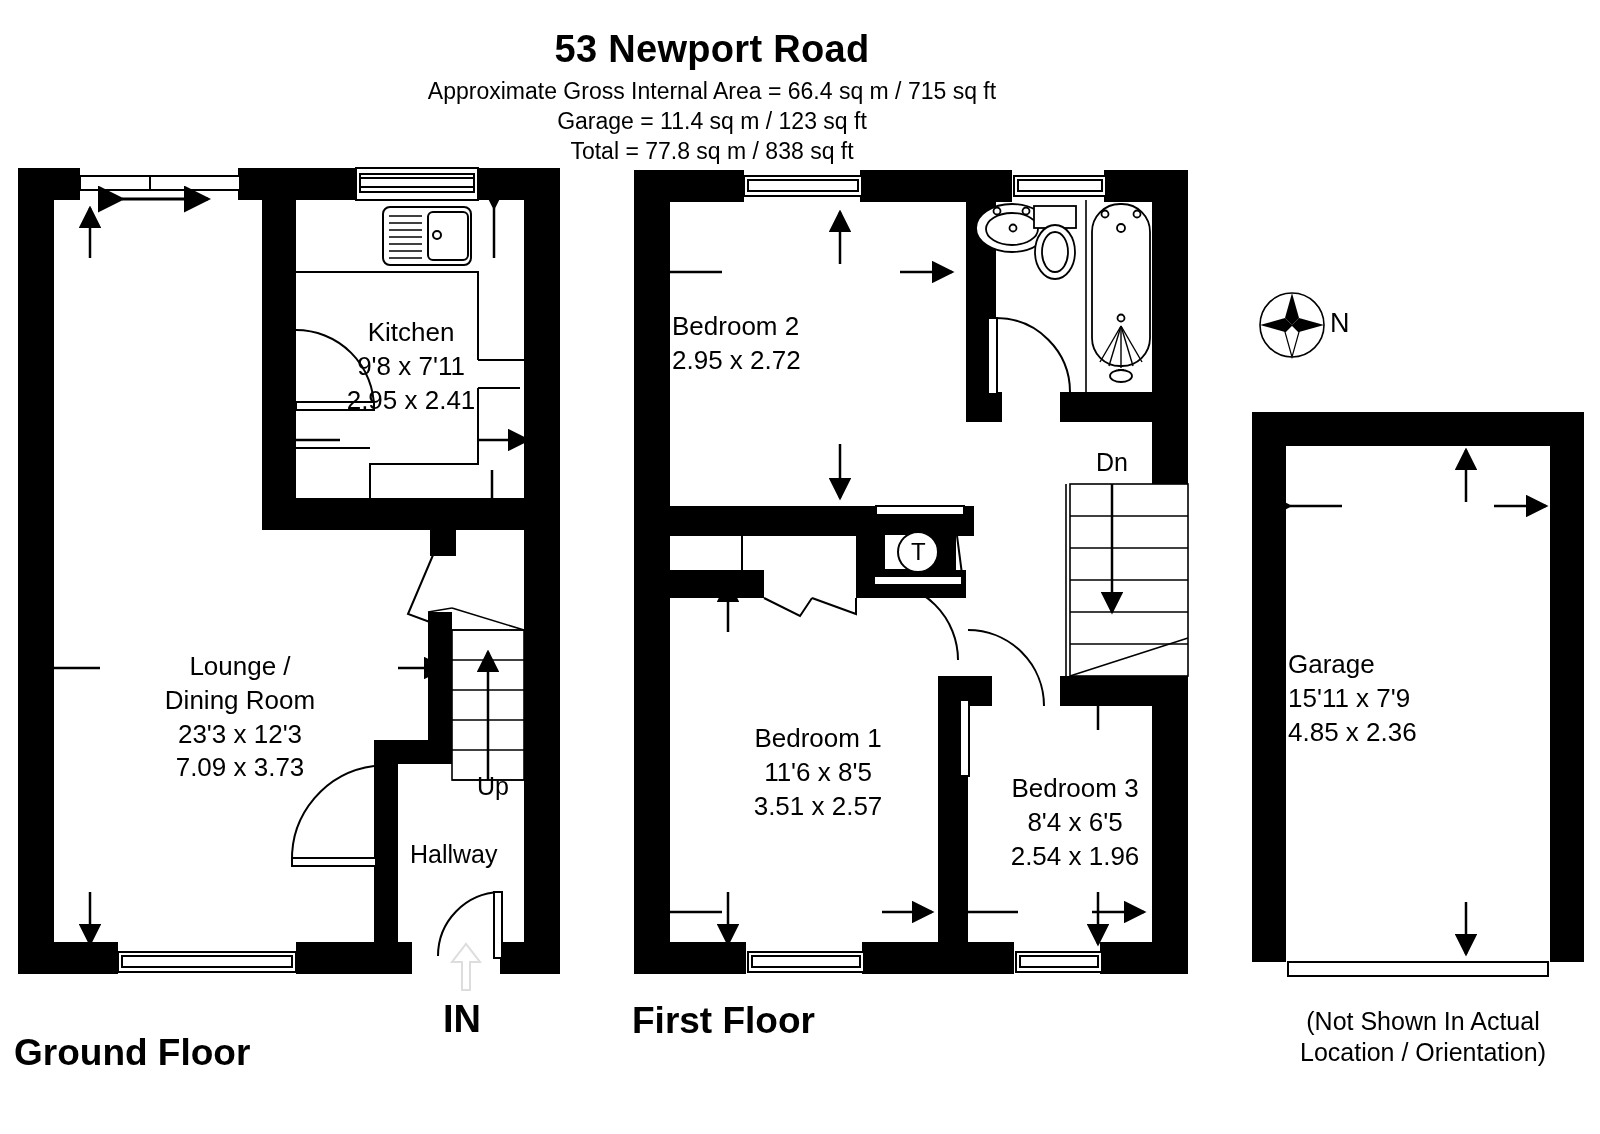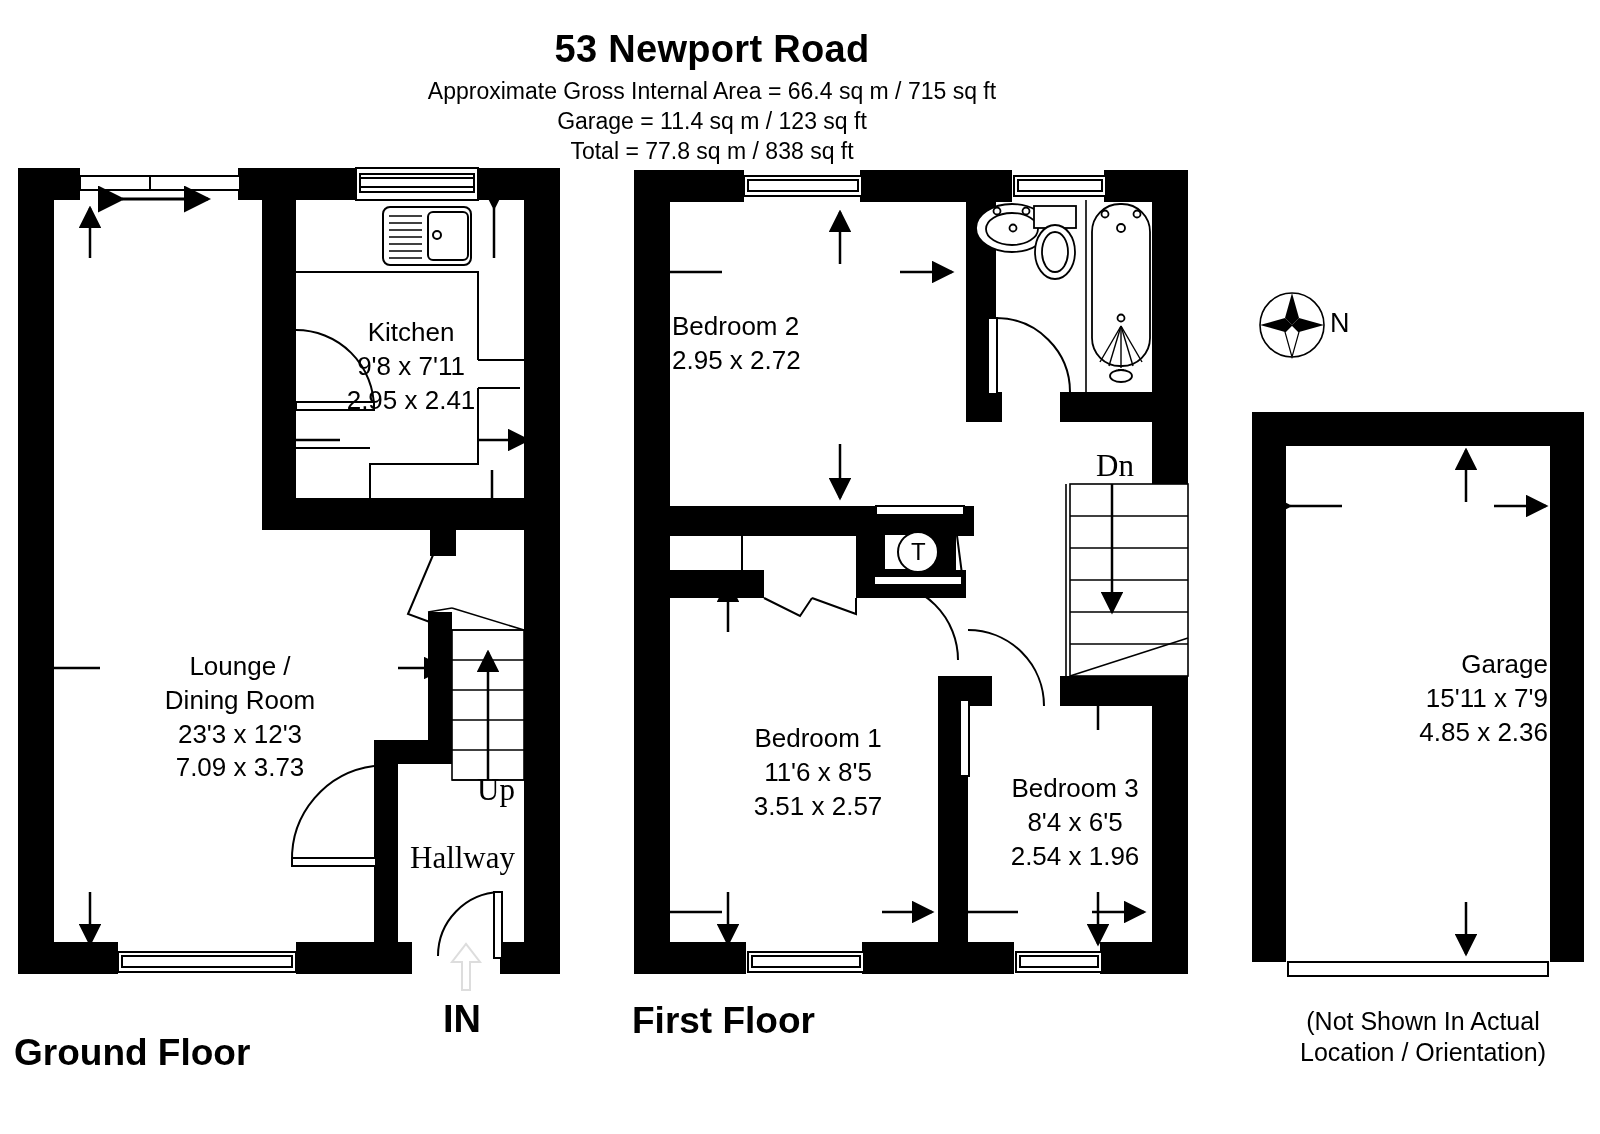--- a/index.html
+++ b/index.html
@@ -6,21 +6,21 @@
   body{width:1600px;height:1134px;position:relative;overflow:hidden;
        font-family:"Liberation Sans", sans-serif;color:#000;}
   .hdr{position:absolute;left:0;top:0;width:1424px;text-align:center;}
   .title{font-size:38px;font-weight:bold;letter-spacing:.3px;margin-top:30px;line-height:1.05;}
   .sub{font-size:23px;line-height:1.30;margin-top:7px;}
   svg{position:absolute;left:0;top:0;}
   .flabel{position:absolute;font-size:37px;font-weight:bold;}
   .notice{position:absolute;font-size:25px;line-height:1.25;text-align:center;}
   .roomtxt{font-size:26px;}
   .roomname{font-size:26px;}
-  .smalltxt{font-size:31px;font-family:Liberation Serif, serif;}
+  .smalltxt{font-size:25px;}
 </style>
 </head>
 <body>
 
 <div class="hdr">
   <div class="title">53 Newport Road</div>
   <div class="sub">
     <div>Approximate Gross Internal Area = 66.4 sq m / 715 sq ft</div>
     <div>Garage = 11.4 sq m / 123 sq ft</div>
     <div>Total = 77.8 sq m / 838 sq ft</div>
@@ -344,21 +344,21 @@
 
 <div style="position:absolute;left:960px;top:772px;width:230px;text-align:center;line-height:1.30;">
   <div class="roomname">Bedroom 3</div>
   <div class="roomtxt">8'4 x 6'5</div>
   <div class="roomtxt">2.54 x 1.96</div>
 </div>
 
 <div class="smalltxt" style="position:absolute;left:1096px;top:448px;">Dn</div>
 <div style="position:absolute;left:911px;top:538px;font-size:24px;">T</div>
 
-<div style="position:absolute;left:1288px;top:648px;width:260px;text-align:right;line-height:1.30;">
+<div style="position:absolute;left:1288px;top:648px;width:260px;text-align:left;line-height:1.30;">
   <div class="roomname">Garage</div>
   <div class="roomtxt">15'11 x 7'9</div>
   <div class="roomtxt">4.85 x 2.36</div>
 </div>
 
 <div style="position:absolute;left:1330px;top:308px;font-size:27px;">N</div>
 
 <div class="flabel" style="left:14px;top:1000px;margin-top:32px;">Ground Floor</div>
 <div class="flabel" style="left:632px;top:1000px;">First Floor</div>
 <div class="notice" style="left:1258px;top:1006px;width:330px;">

